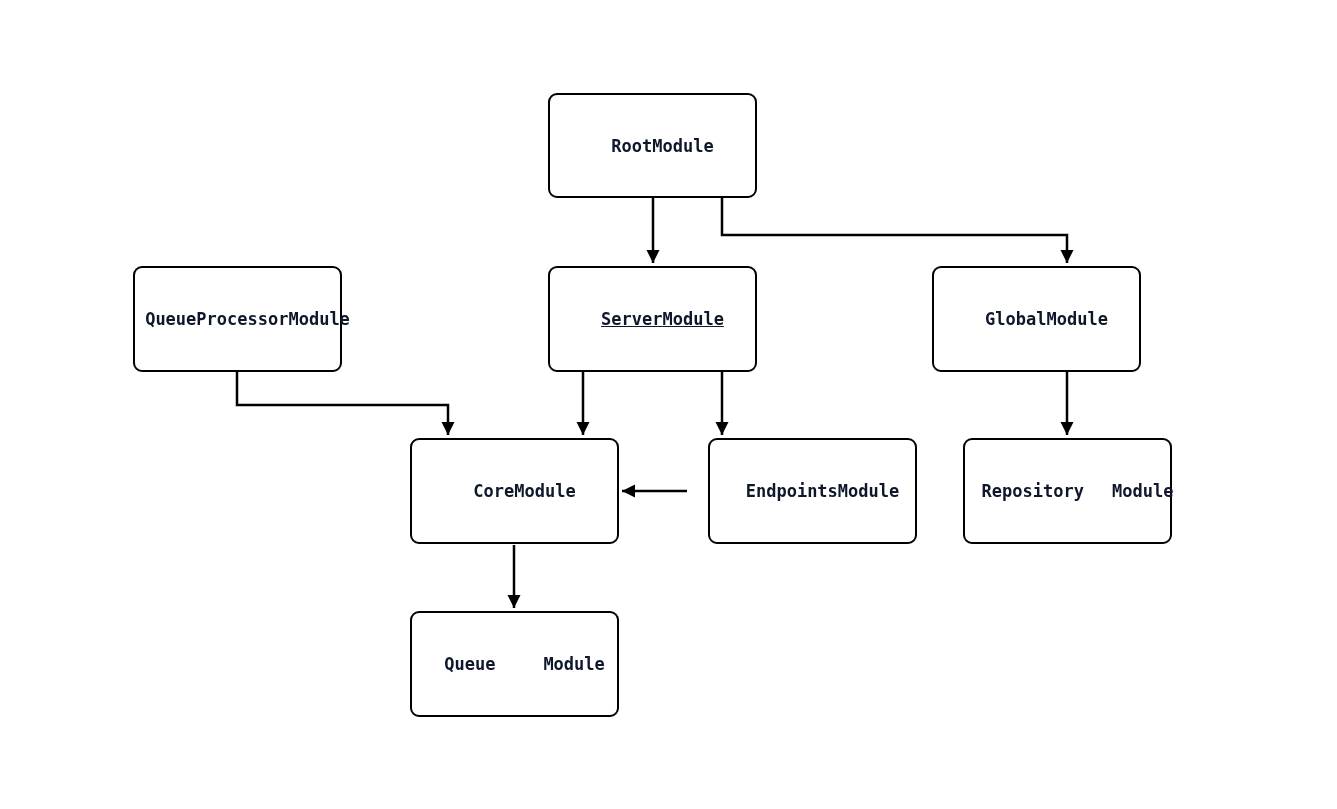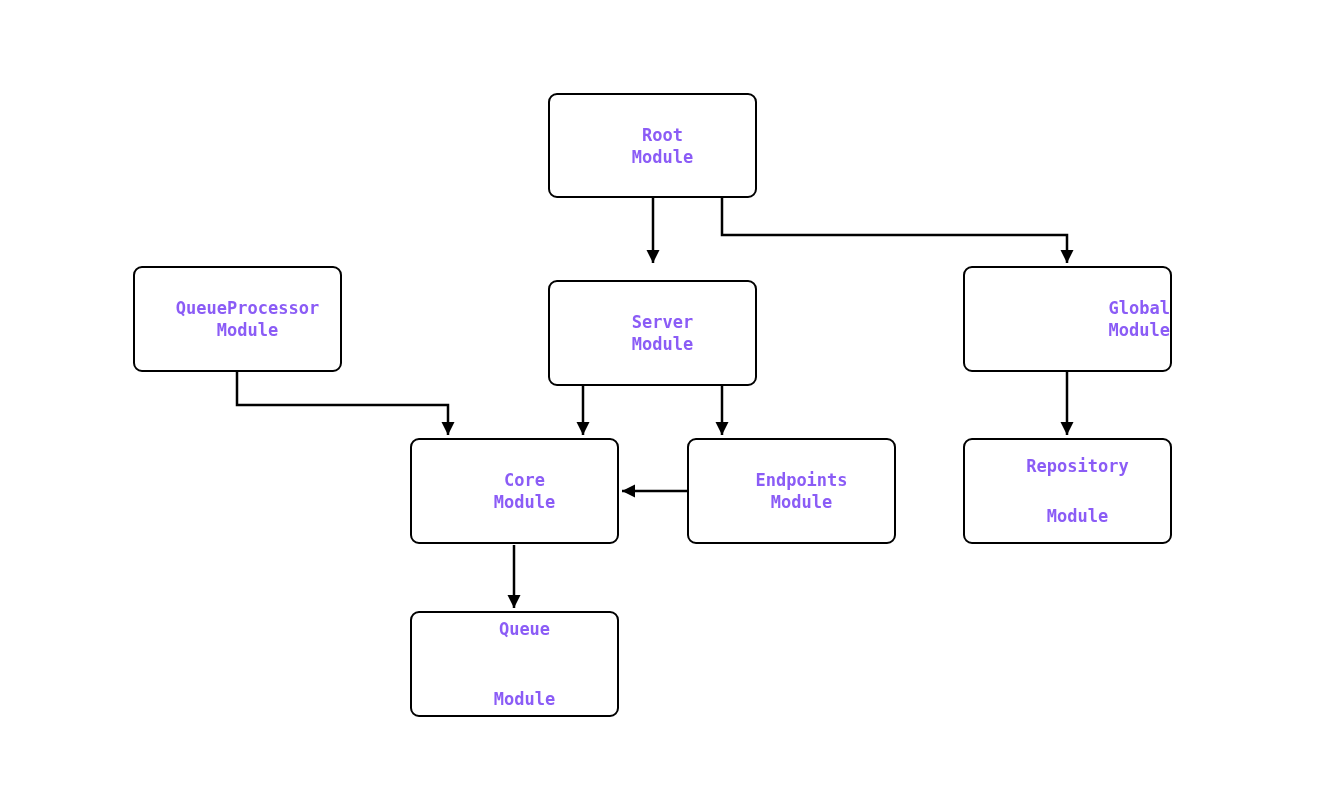--- a/index.html
+++ b/index.html
@@ -33,36 +33,36 @@
   }
   .node {
     position: absolute;
     width: 209px;
     height: 106px;
     box-sizing: border-box;
     border: 2.5px solid #000000;
     border-radius: 9px;
     background: #ffffff;
     display: flex;
-    flex-direction: column;
+    flex-direction: row;
     align-items: center;
     justify-content: center;
     text-align: center;
     font-weight: bold;
     font-size: 17px;
     line-height: 22px;
-    color: #8b5cf6;
+    color: #0f172a;
     padding-left: 20px;
   }
   .node-root           { left: 548px; top: 93px;  height: 105px; }
   .node-queueprocessor { left: 133px; top: 266px; text-align: right; }
-  .node-server         { left: 548px; top: 280px; }
-  .node-global         { left: 963px; top: 266px; align-items: flex-end; }
+  .node-server         { left: 548px; top: 266px; text-decoration: underline; }
+  .node-global         { left: 932px; top: 266px; }
   .node-core           { left: 410px; top: 438px; text-align: right; }
-  .node-endpoints      { left: 687px; top: 438px; }
+  .node-endpoints      { left: 708px; top: 438px; }
   .node-repository     { left: 963px; top: 438px; gap: 28px; }
   .node-queue          { left: 410px; top: 611px; gap: 48px; }
 </style>
 </head>
 <body>
 
 <div class="diagram">
 
   <svg class="edge-layer" viewBox="0 0 1337 809" aria-hidden="true">
     <defs>

